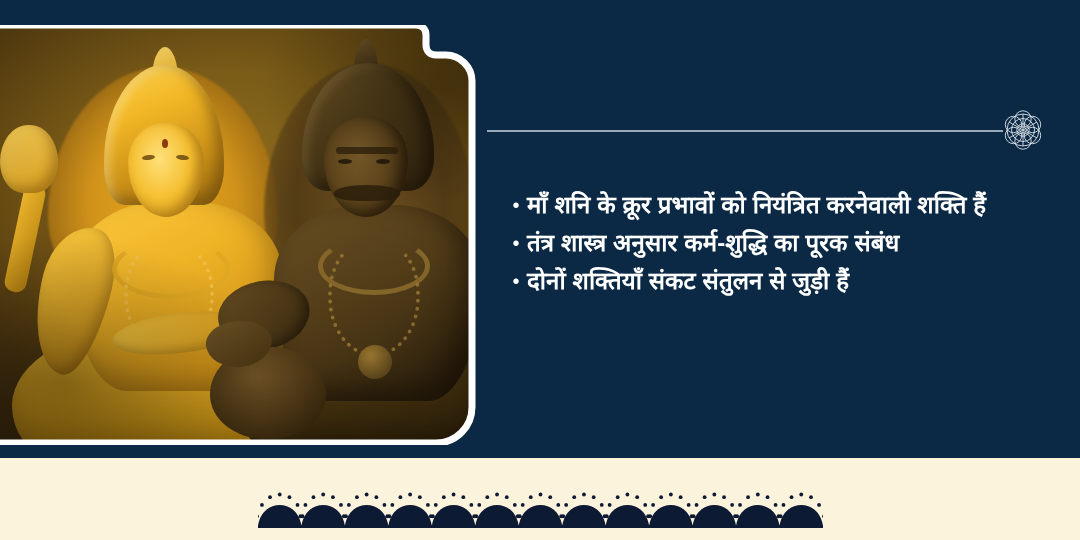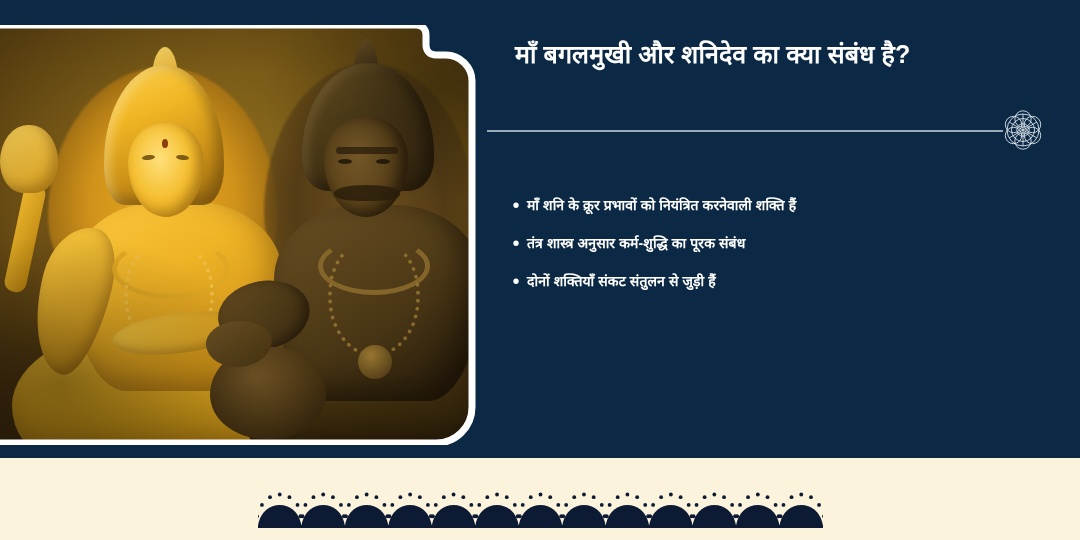--- a/index.html
+++ b/index.html
@@ -283,21 +283,21 @@
     flex:0 0 auto;
     width:22px;
     color:#ffffff;
     font-size:20px;
     line-height:34px;
     text-align:center;
   }
   .bullet-text {
     flex:1 1 auto;
     color:#ffffff;
-    font-size:14px;
+    font-size:24px;
     font-weight:bold;
     line-height:34px;
     letter-spacing:.1px;
   }
 
   
   .cream-band {
     position:absolute;
     left:0; top:458px;
     width:1080px; height:82px;
@@ -361,21 +361,20 @@
 
       <svg class="card-border-svg" viewBox="0 0 500 420">
         <path d="M 0,0 L 430,0 C 436,0 440,4 440,10 L 440,20 C 440,26 444,30 450,30 L 460,30 C 474,30 486,42 486,56 L 486,382 C 486,402 470,418 450,418 L 0,418" fill="none" stroke="#ffffff" stroke-width="7" stroke-linejoin="round"></path>
       </svg>
 
     </div>
   </div>
 
   <div class="content">
 
-    <div class="title">माँ बगलमुखी और शनिदेव का क्या संबंध है?</div>
 
     <div class="divider"></div>
 
     <div class="ornament">
       <svg viewBox="0 0 54 54" width="54" height="54">
         <g fill="none" stroke="#e7eef5" stroke-width="0.9" opacity="0.95">
           <circle cx="27" cy="27" r="16"></circle>
           <circle cx="27" cy="27" r="11.5"></circle>
           <circle cx="27" cy="27" r="6.2"></circle>
           <circle cx="27" cy="16" r="8.2"></circle>

